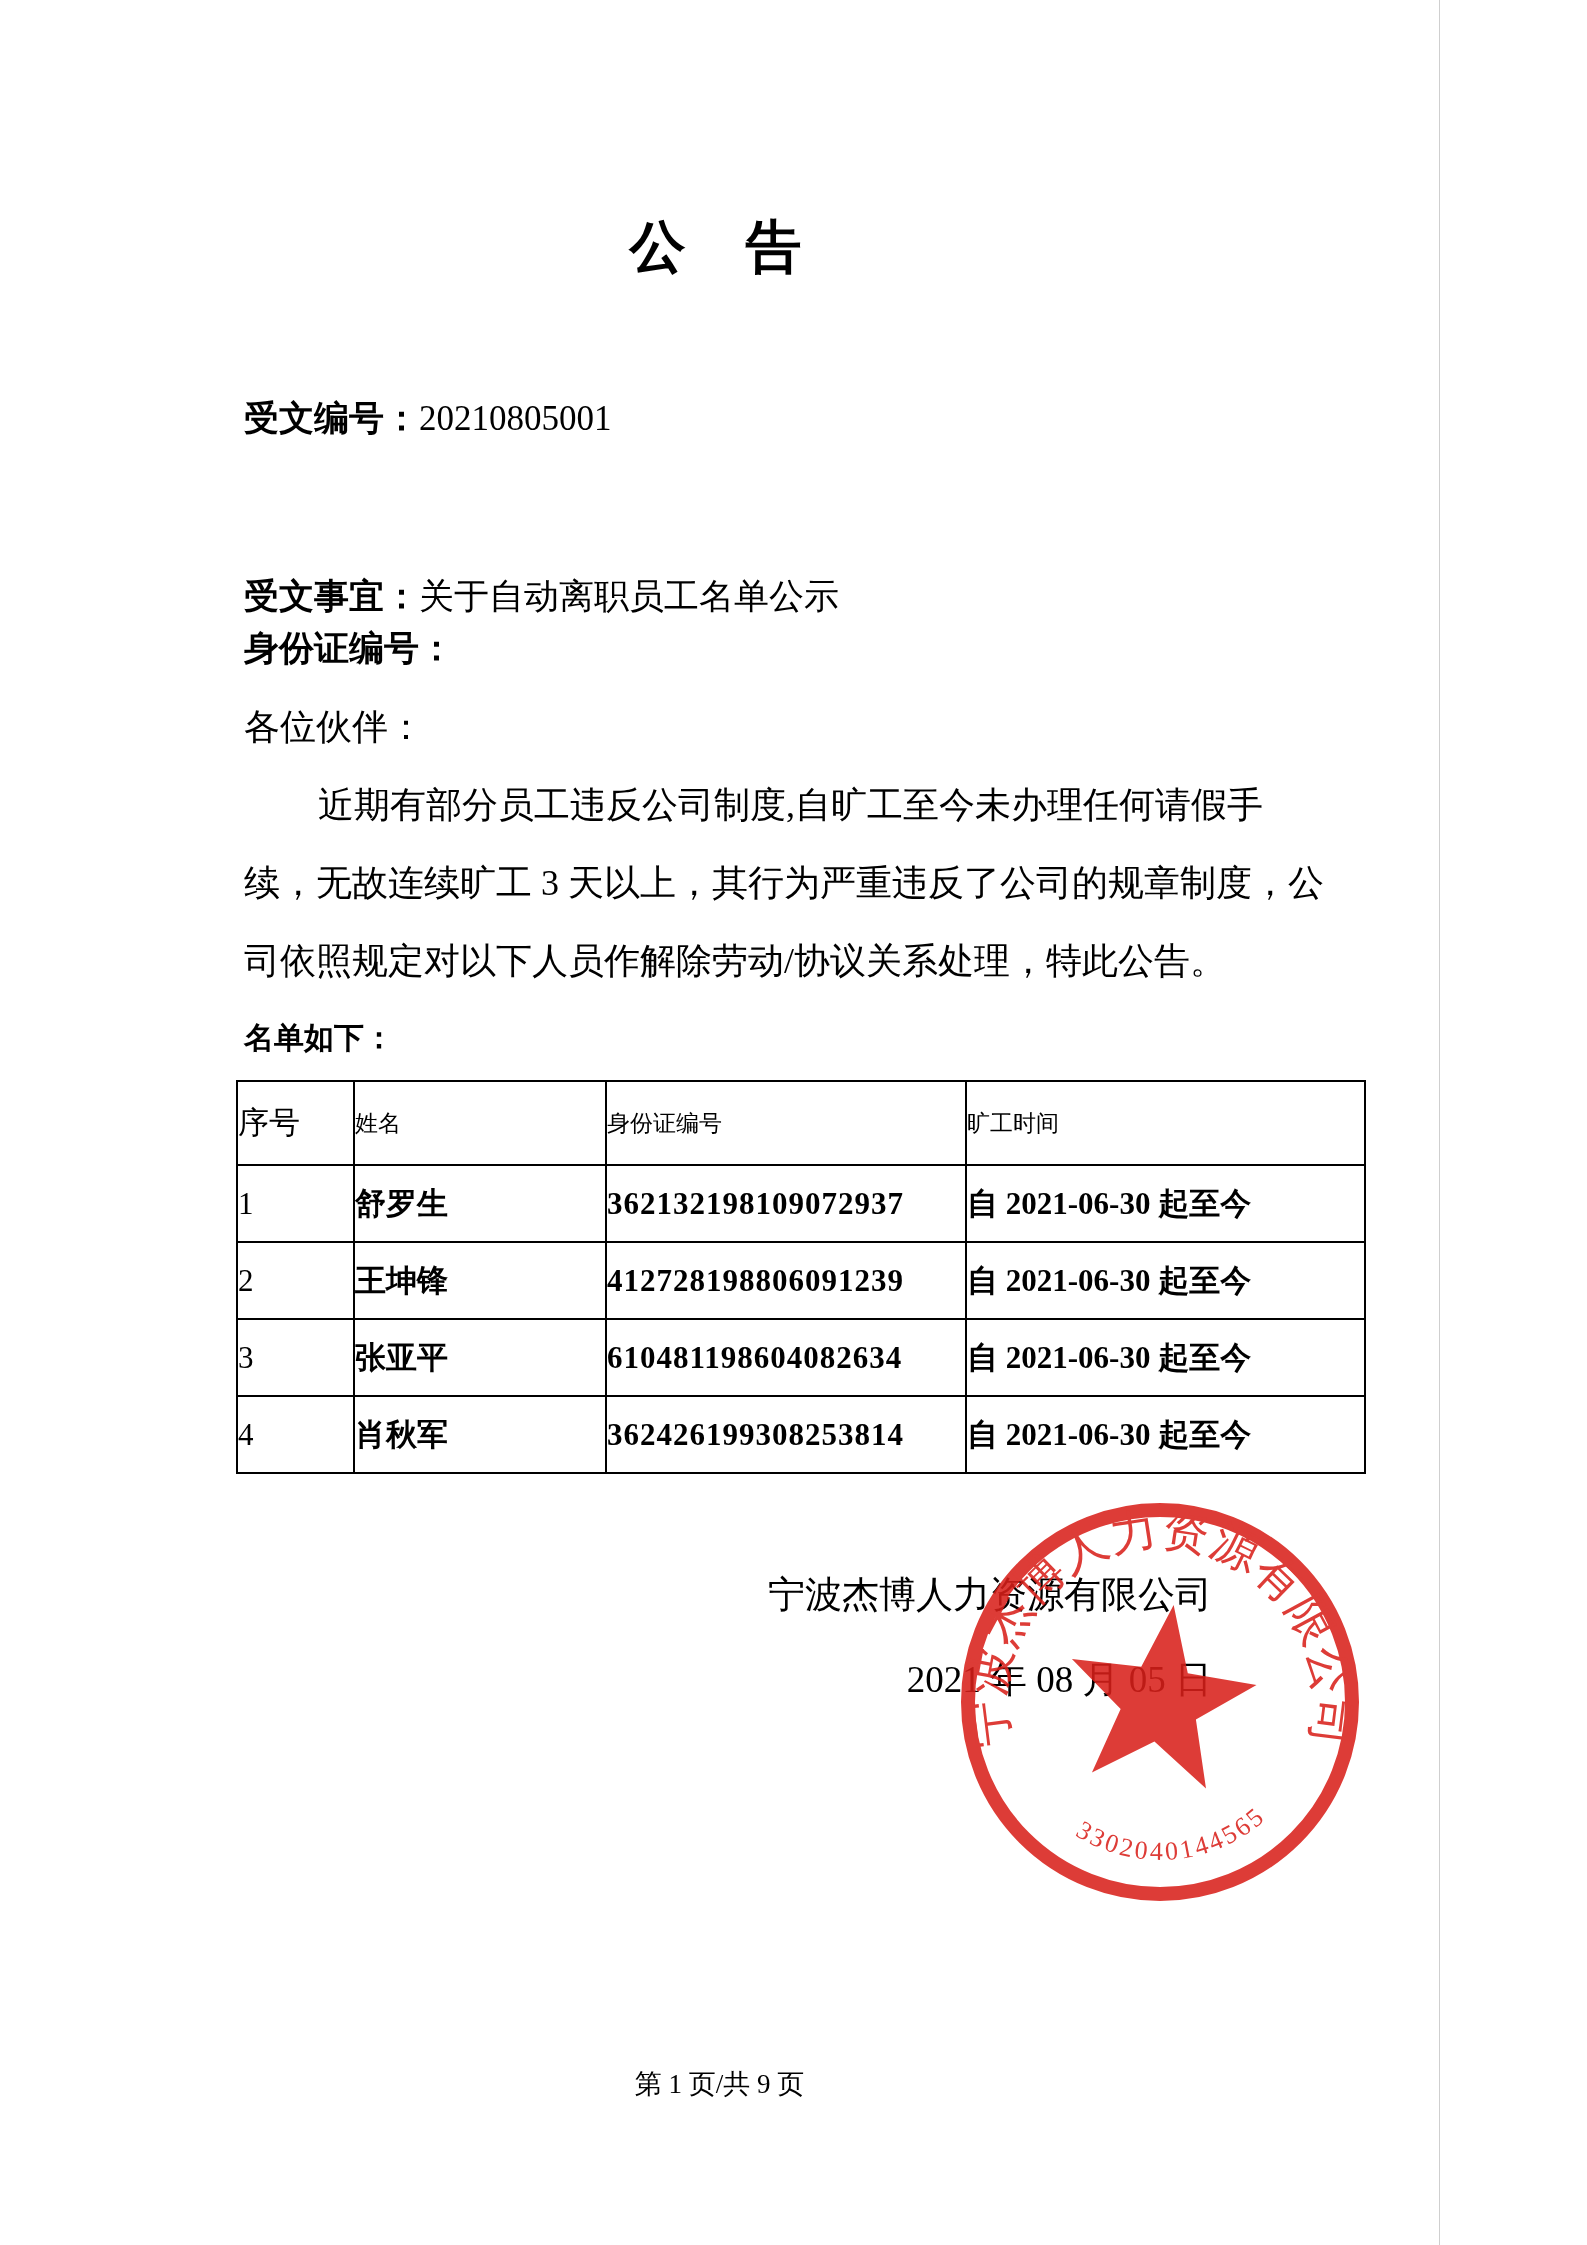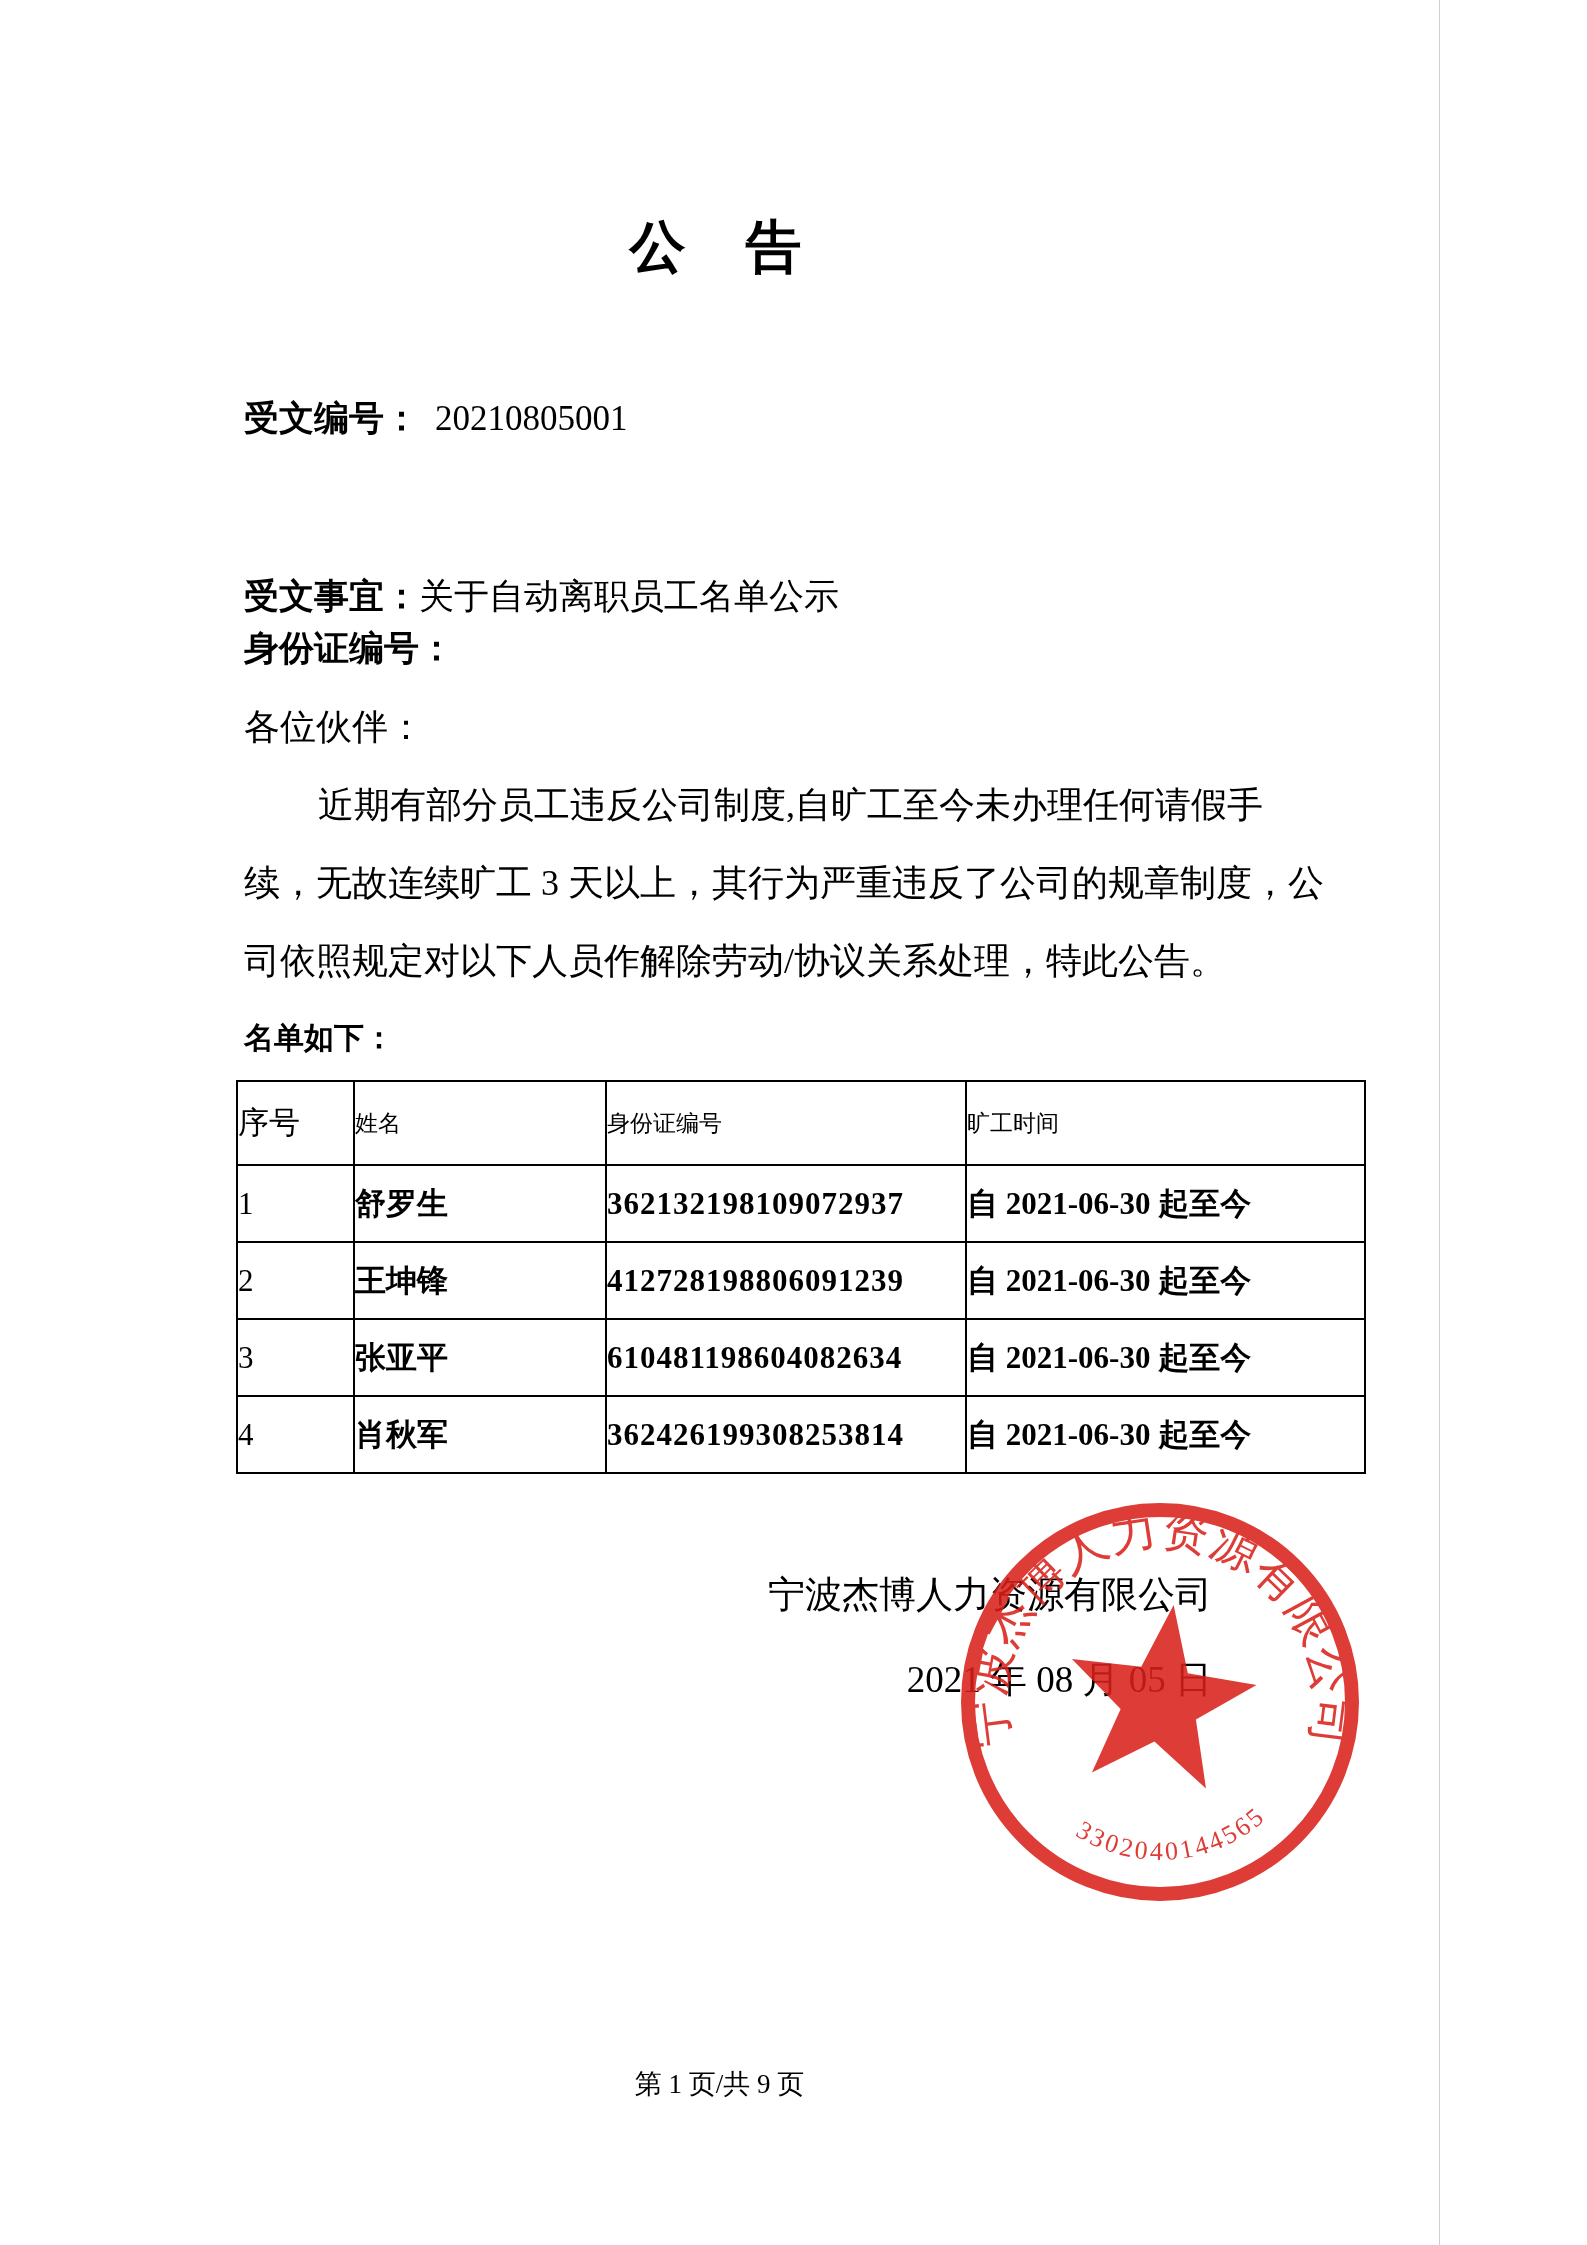--- a/index.html
+++ b/index.html
@@ -18,21 +18,21 @@
     font-size:56px;font-weight:bold;
     letter-spacing:8px;word-spacing:30px;
     white-space:nowrap;
   }
   .meta-line{
     position:absolute;left:244px;
     font-size:35px;white-space:nowrap;line-height:46px;
   }
   .meta-label{font-weight:bold;}
   .meta-value{font-weight:normal;}
-  .num-gap{margin-left:16px;}
+  .num-gap{}
   .body-line{
     position:absolute;left:244px;
     font-size:36px;white-space:nowrap;line-height:48px;
   }
   .indent{padding-left:74px;}
   .list-heading{
     position:absolute;left:244px;top:1018px;
     font-size:30px;font-weight:bold;white-space:nowrap;
   }
   table.roster{

